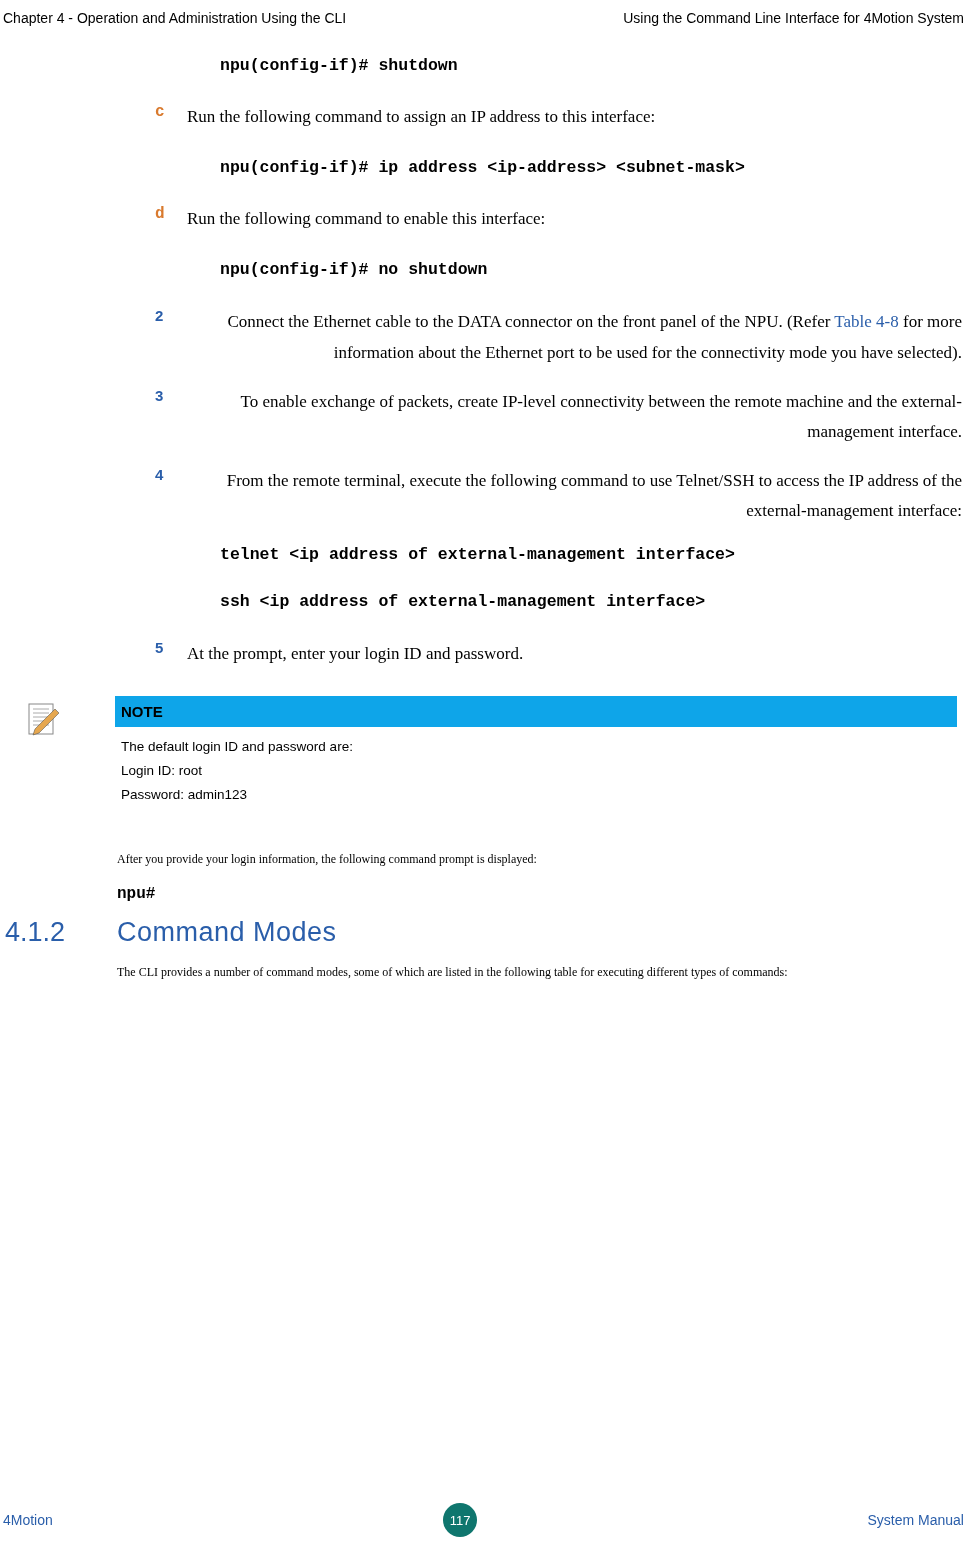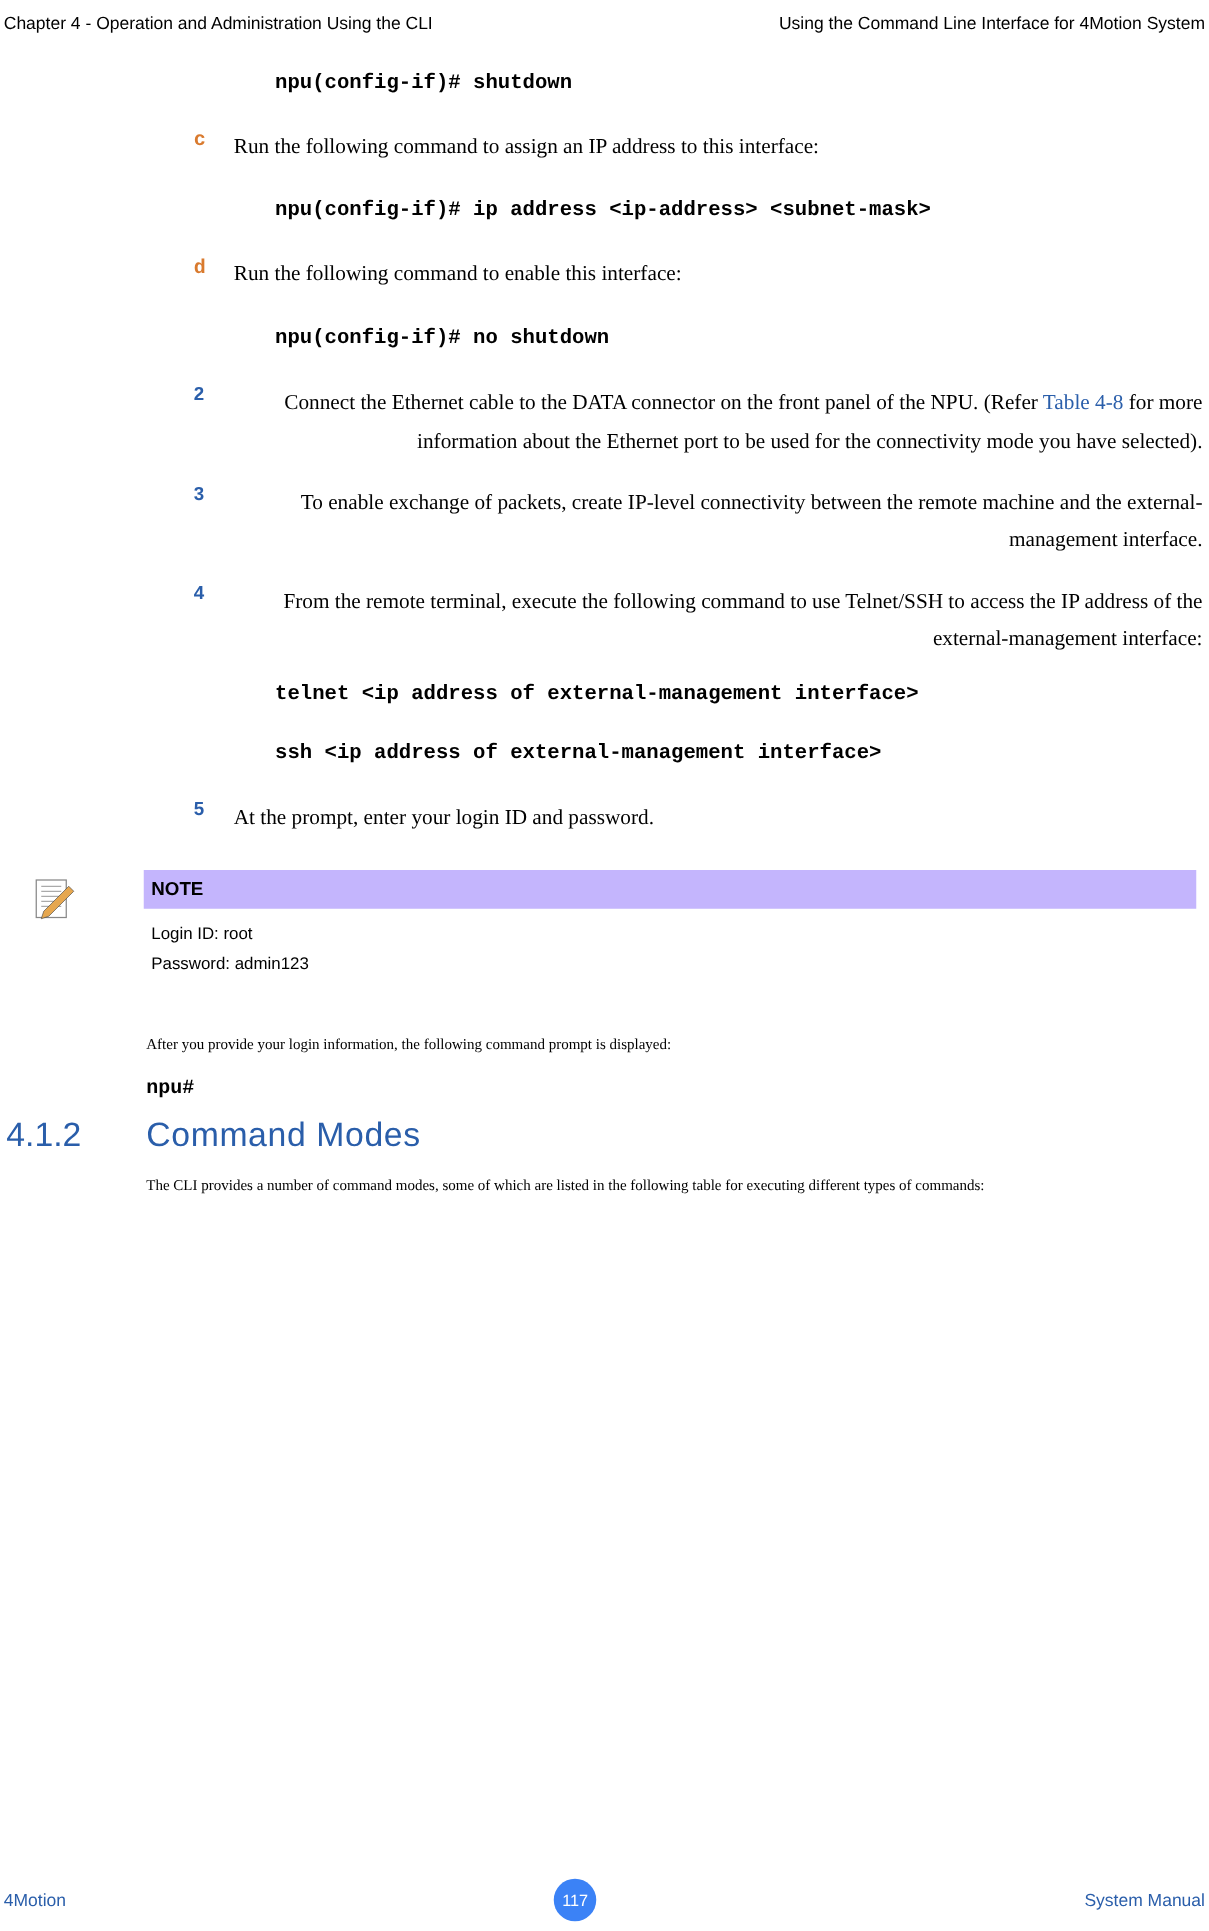--- a/index.html
+++ b/index.html
@@ -71,21 +71,21 @@
     .link {
       color: #2a5eaa;
     }
     .note-block {
       margin-left: 110px;
       margin-right: 5px;
       margin-top: 26px;
       margin-bottom: 30px;
     }
     .note-header {
-      background: #c4b5fd;
+      background: #0ea5e9;
       padding: 7px 6px;
       font-family: Arial, sans-serif;
       font-weight: bold;
       font-size: 15px;
       position: relative;
     }
     .note-icon {
       position: absolute;
       left: -90px;
       top: 5px;
@@ -133,21 +133,21 @@
       right: 0;
       display: flex;
       justify-content: space-between;
       align-items: center;
       padding: 0 3px;
       color: #2a5eaa;
       font-family: Arial, sans-serif;
       font-size: 14px;
     }
     .page-circle {
-      background: #3b82f6;
+      background: #0f766e;
       color: #fff;
       border-radius: 50%;
       width: 34px;
       height: 34px;
       display: flex;
       align-items: center;
       justify-content: center;
       font-size: 13px;
       font-family: Arial, sans-serif;
     }
@@ -212,20 +212,21 @@
           <line x1="8" y1="12" x2="24" y2="12" stroke="#aaa" stroke-width="1"></line>
           <line x1="8" y1="16" x2="24" y2="16" stroke="#aaa" stroke-width="1"></line>
           <line x1="8" y1="20" x2="24" y2="20" stroke="#aaa" stroke-width="1"></line>
           <line x1="8" y1="24" x2="24" y2="24" stroke="#aaa" stroke-width="1"></line>
           <path d="M 10 28 L 30 8 L 34 12 L 14 32 L 8 34 Z" fill="#e6a74f" stroke="#444" stroke-width="0.5"></path>
         </svg>
       </span>
       <span>NOTE</span>
     </div>
     <div class="note-body">
+      <div>The default login ID and password are:</div>
       <div>Login ID: root</div>
       <div>Password: admin123</div>
     </div>
   </div>
 
   <div class="body-para">After you provide your login information, the following command prompt is displayed:</div>
   <div class="npu-prompt">npu#</div>
 
   <div class="section-heading">
     <span class="section-num">4.1.2</span>

